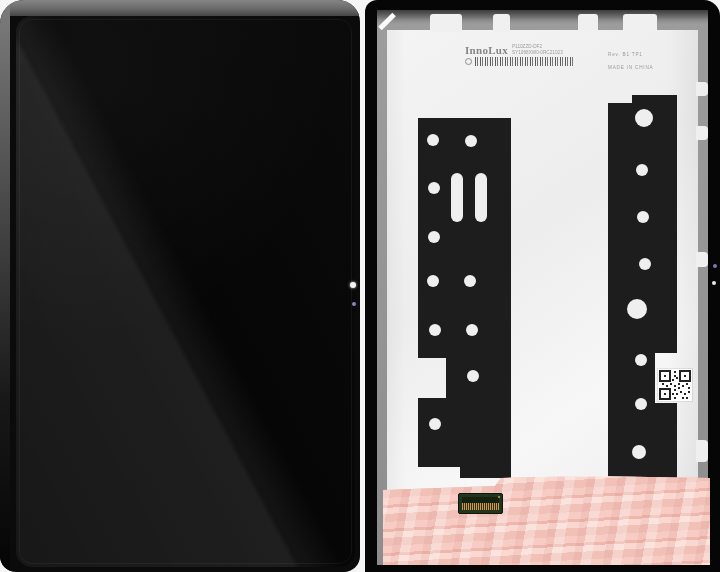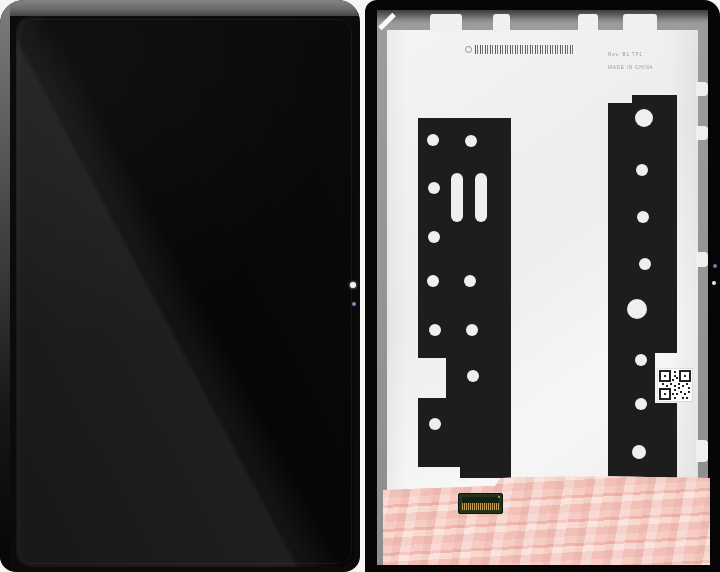--- a/index.html
+++ b/index.html
@@ -110,20 +110,27 @@
       <div class="tab-top tt2"></div>
       <div class="tab-top tt3"></div>
       <div class="tab-top tt4"></div>
       <div class="tab-right tr1"></div>
       <div class="tab-right tr2"></div>
       <div class="tab-right tr3"></div>
       <div class="tab-right tr4"></div>
     </div>
 
     <div class="label">
+      <div class="label-row">
+        <span class="brand">InnoLux</span>
+        <span>
+          <div class="micro">P110ZZD-DF2</div>
+          <div class="micro">SY1068XW0-0RC21023</div>
+        </span>
+      </div>
       <div class="barcode-row">
         <span class="cert-circle"></span>
         <span class="barcode"></span>
       </div>
     </div>
     <div class="label-right">
       <div class="micro">Rev. B1  TP1</div>
       <div class="micro" style="margin-top:7px">MADE IN CHINA</div>
     </div>
 

